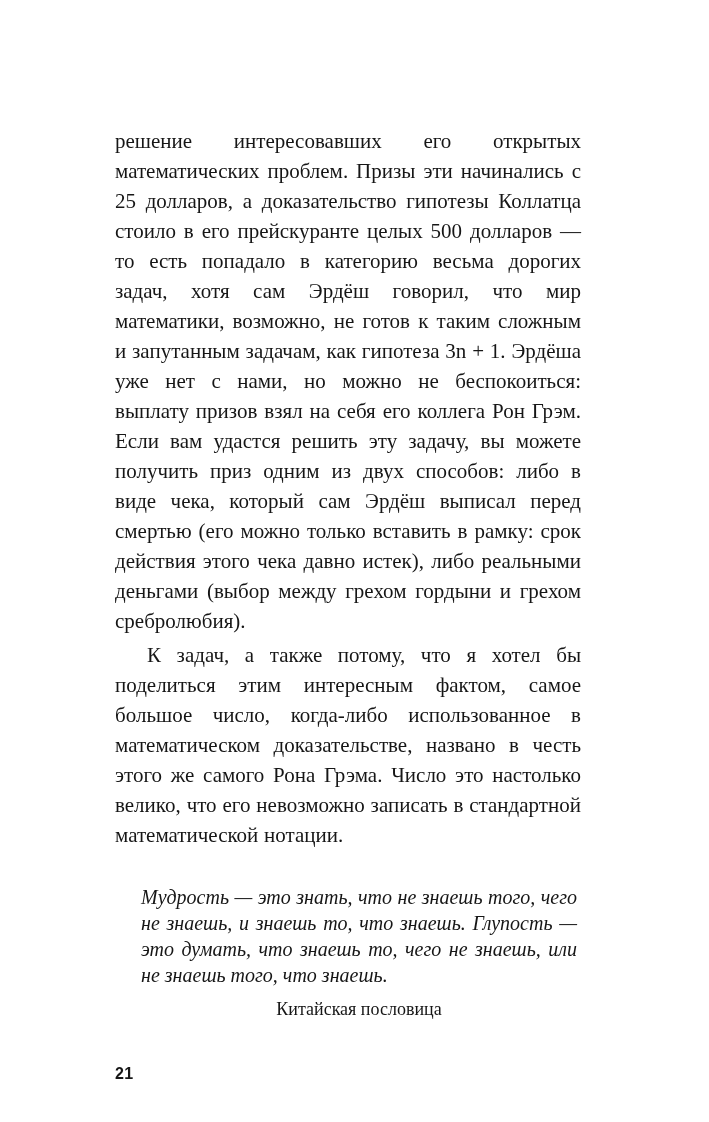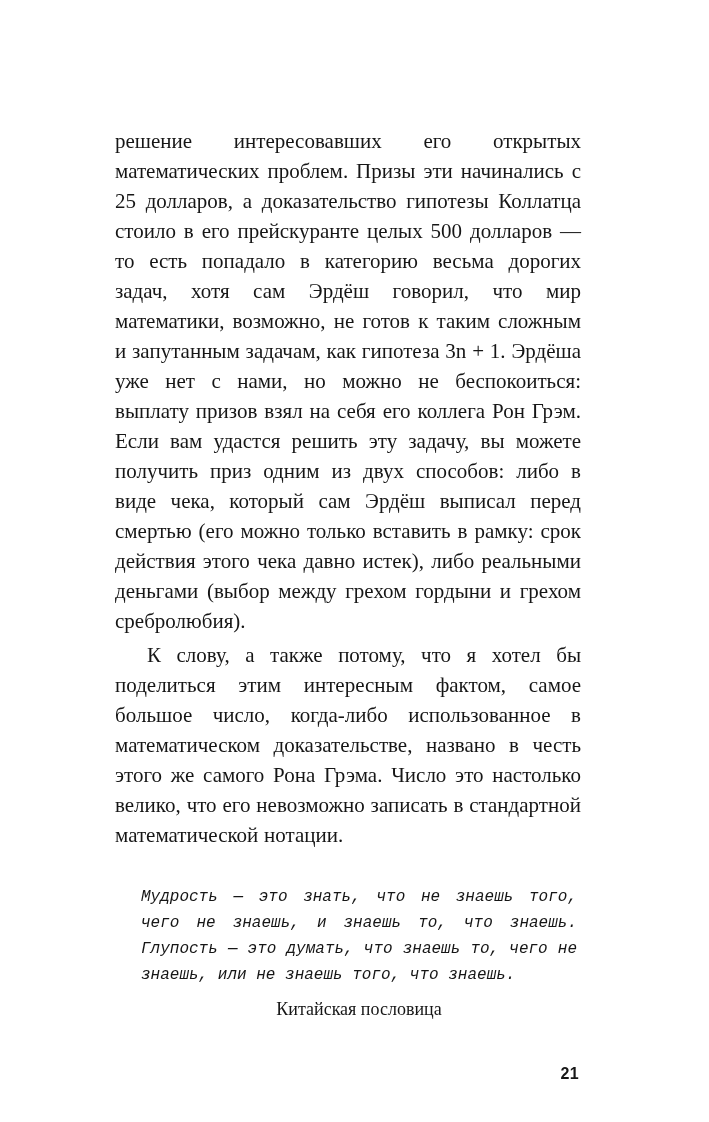--- a/index.html
+++ b/index.html
@@ -33,53 +33,52 @@
   }
   .para.indented {
     text-indent: 32px;
   }
   .quote {
     margin-top: 34px;
     margin-left: 26px;
   }
   .quote-text {
     font-style: italic;
-    font-size: 16px;
+    font-size: 20px;
     line-height: 26px;
     text-align: justify;
     hyphens: auto;
-    font-family: Liberation Mono, monospace;
     -webkit-hyphens: auto;
   }
   .quote-attribution {
     font-size: 18px;
     line-height: 24px;
     text-align: center;
     margin-top: 9px;
     font-style: normal;
   }
   .page-number {
     margin-top: 44px;
-    text-align: right;
+    text-align: left;
     font-family: "Liberation Sans", sans-serif;
     font-weight: 700;
     font-size: 16px;
     letter-spacing: 0.02em;
     padding-right: 2px;
   }
 </style>
 </head>
 <body>
 
 <div class="page">
   <div class="text-block">
 
     <p class="para">решение интересовавших его открытых математических проблем. Призы эти начинались с 25 долларов, а доказательство гипотезы Коллатца стоило в его прейскуранте целых 500 долларов — то есть попадало в категорию весьма дорогих задач, хотя сам Эрдёш говорил, что мир математики, возможно, не готов к таким сложным и запутанным задачам, как гипотеза 3n + 1. Эрдёша уже нет с нами, но можно не беспокоиться: выплату призов взял на себя его коллега Рон Грэм. Если вам удастся решить эту задачу, вы можете получить приз одним из двух способов: либо в виде чека, который сам Эрдёш выписал перед смертью (его можно только вставить в рамку: срок действия этого чека давно истек), либо реальными деньгами (выбор между грехом гордыни и грехом сребролюбия).</p>
 
-    <p class="para indented">К слову, а также потому, что я хотел бы поделиться этим интересным фактом, самое большое число, когда-либо использованное в математическом доказательстве, названо в честь этого же самого Рона Грэма. Число это настолько велико, что его невозможно записать в стандартной математической нотации.</p>
+    <p class="para indented">К задач, а также потому, что я хотел бы поделиться этим интересным фактом, самое большое число, когда-либо использованное в математическом доказательстве, названо в честь этого же самого Рона Грэма. Число это настолько велико, что его невозможно записать в стандартной математической нотации.</p>
 
     <div class="quote">
       <p class="quote-text">Мудрость — это знать, что не знаешь того, чего не знаешь, и знаешь то, что знаешь. Глупость — это думать, что знаешь то, чего не знаешь, или не знаешь того, что знаешь.</p>
       <p class="quote-attribution">Китайская пословица</p>
     </div>
 
     <div class="page-number">21</div>
 
   </div>
 </div>

